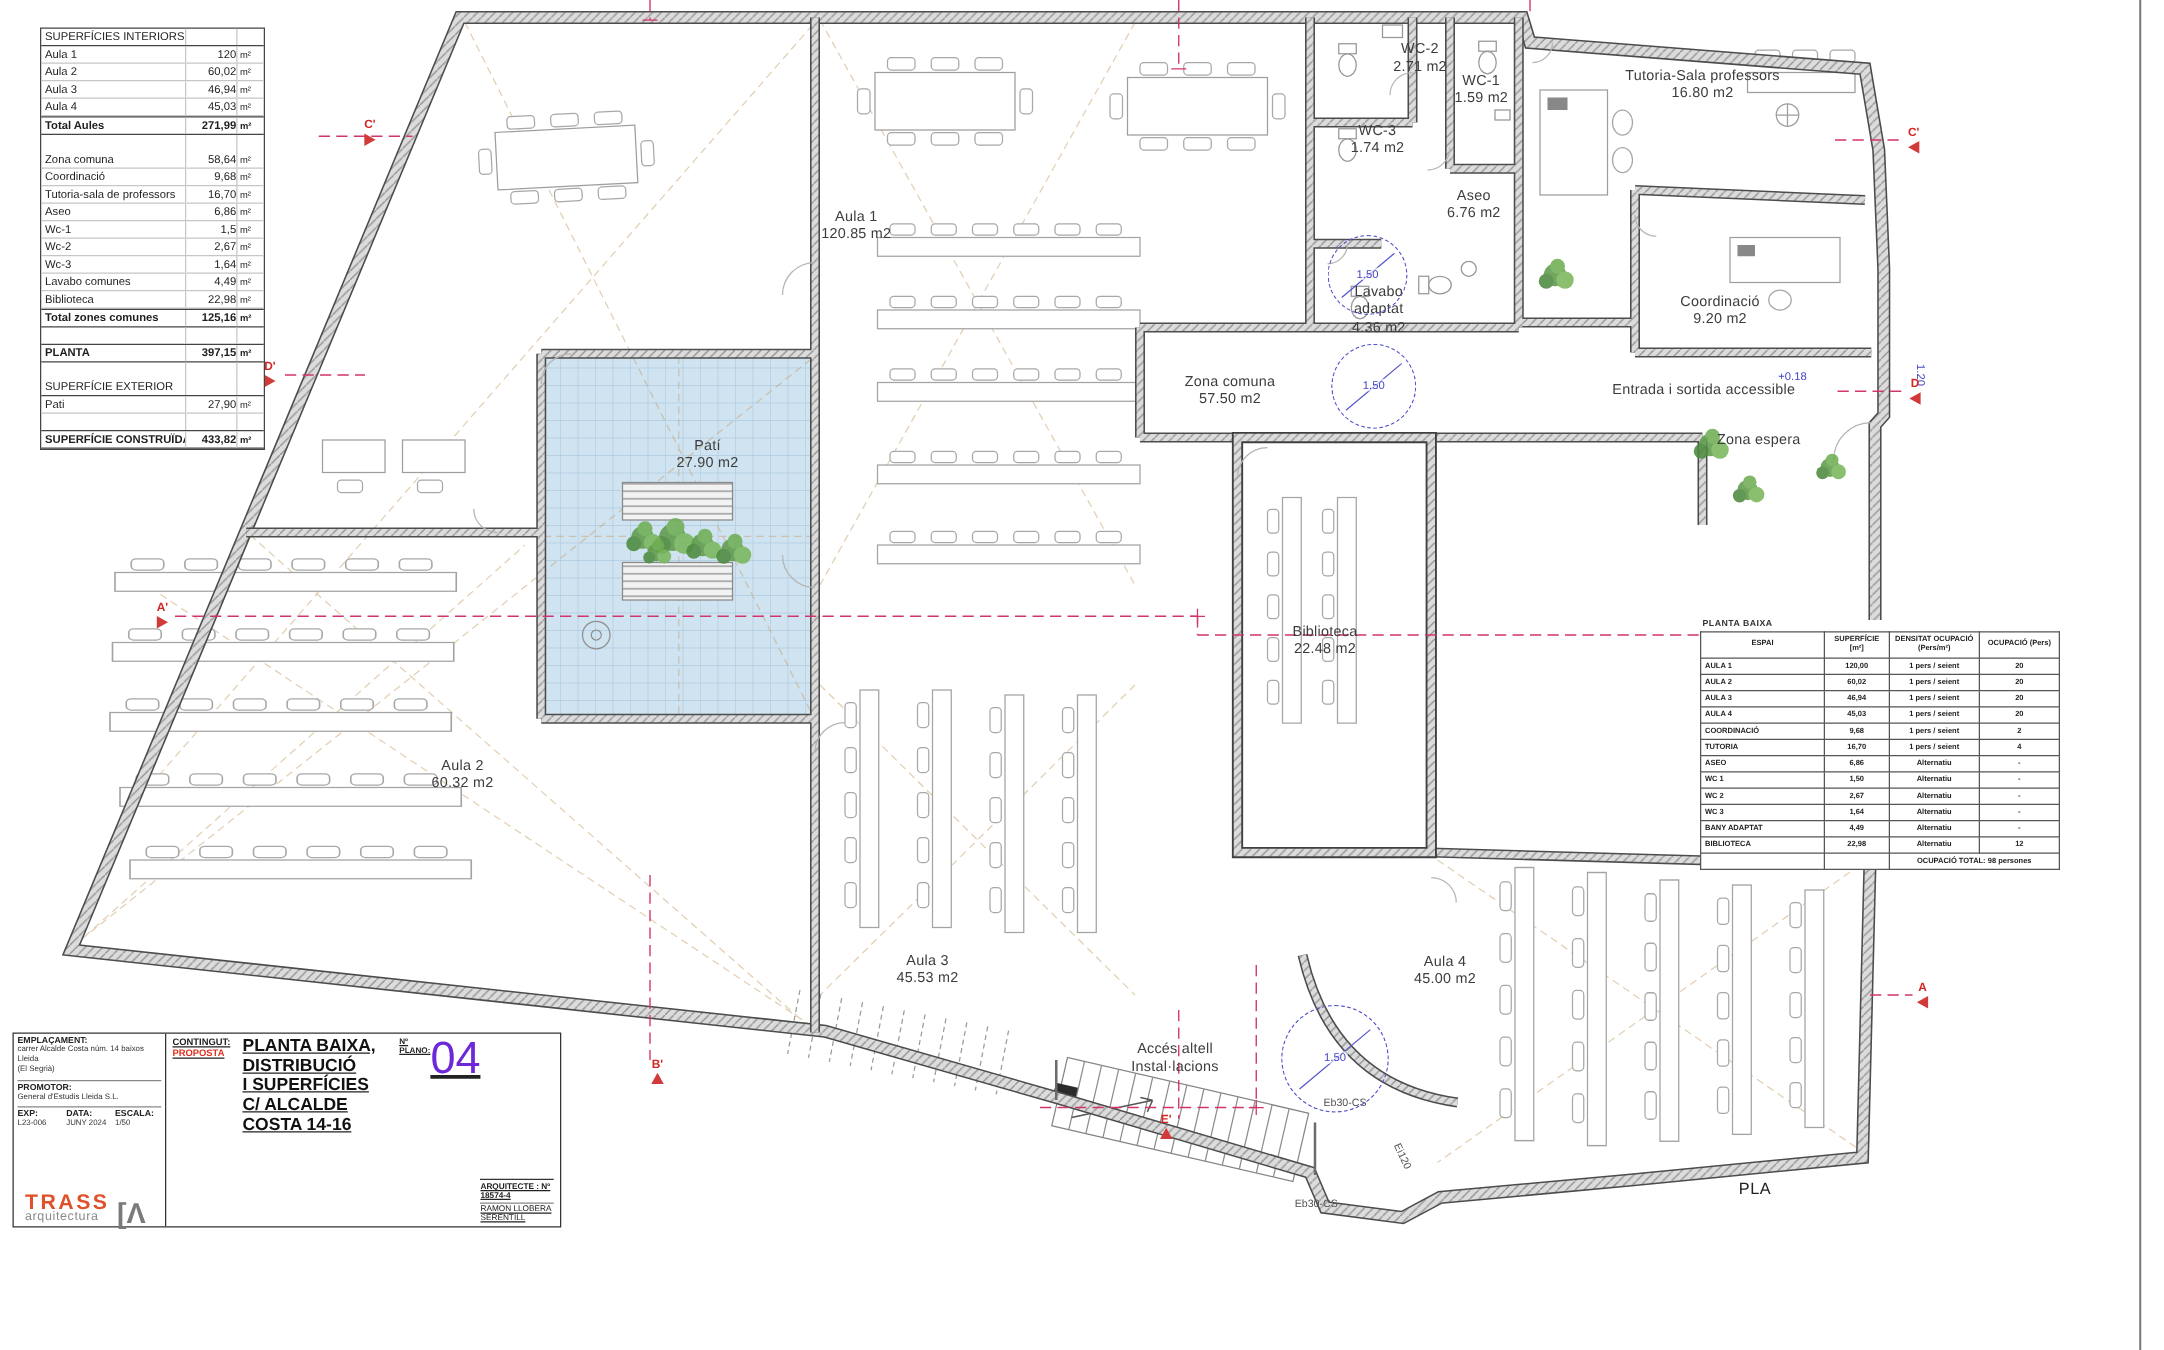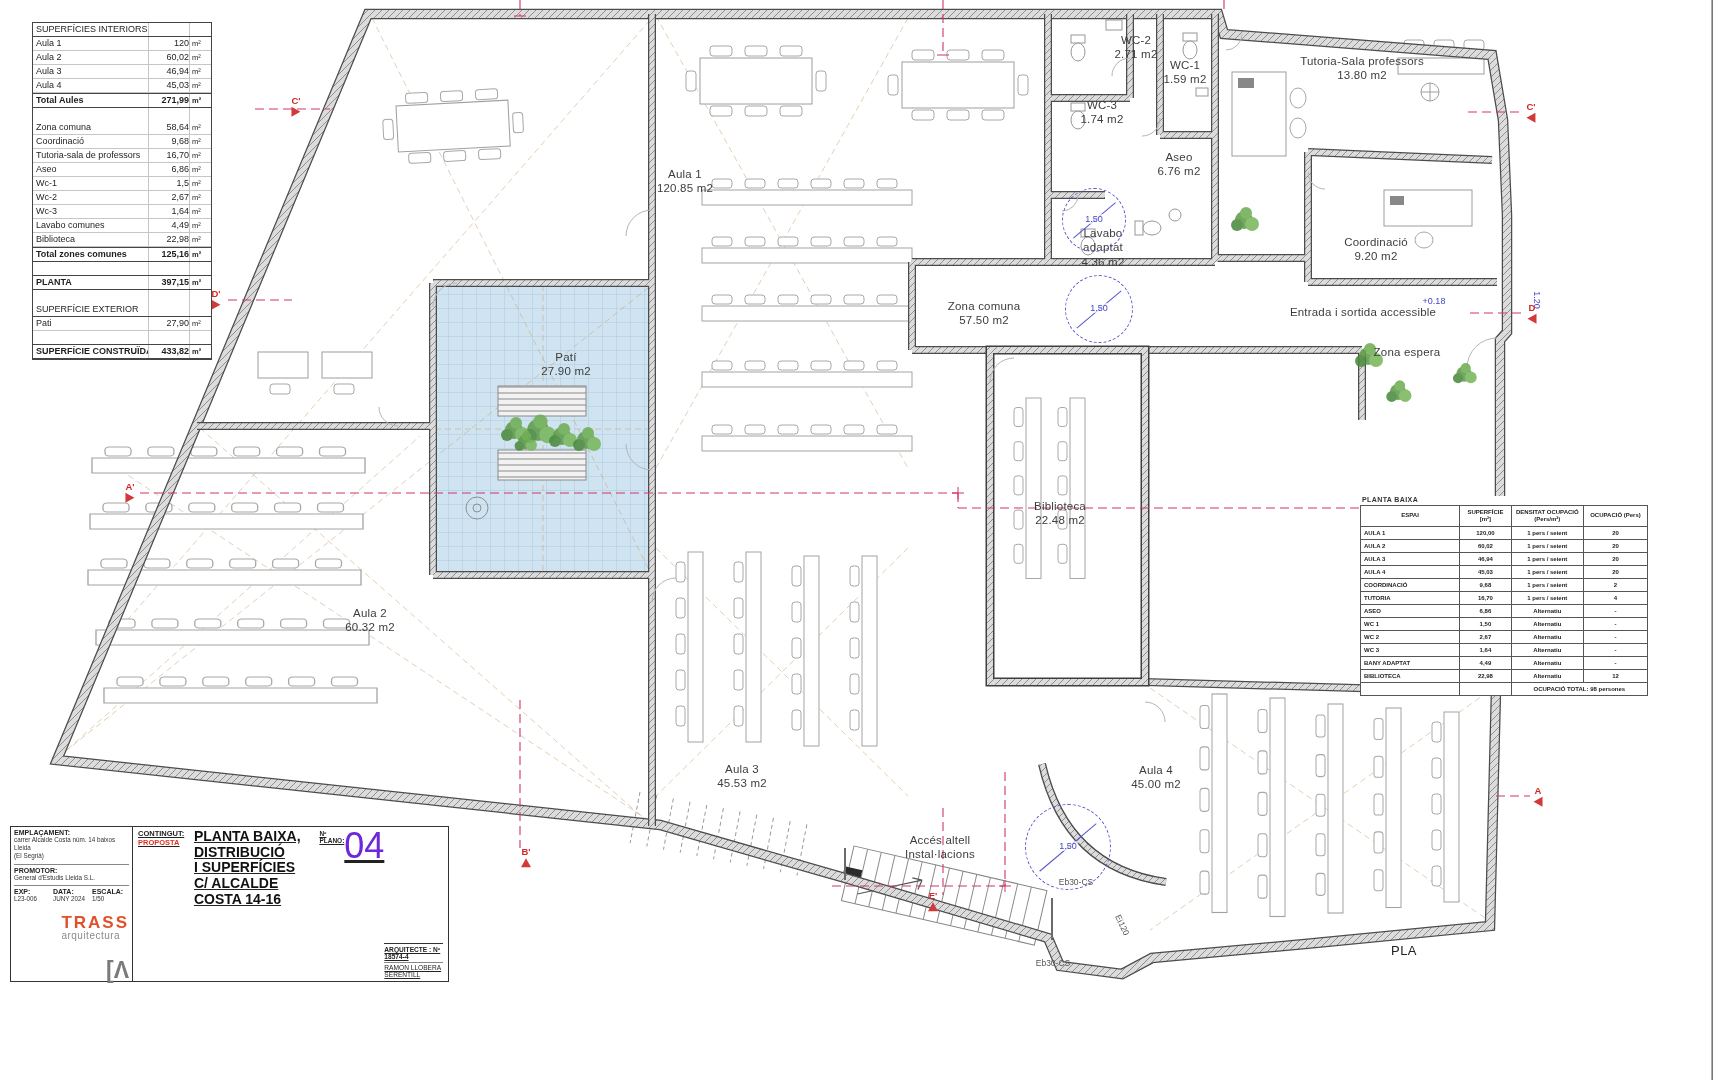--- a/index.html
+++ b/index.html
@@ -41,21 +41,21 @@
   
   .title-block{position:absolute;left:10px;top:826px;width:437px;height:154px;border:1.4px solid #333;background:#fff;font-size:7px;color:#222;display:flex;flex-direction:column;z-index:6;}
   .tb-project{border-bottom:1.2px solid #333;padding:3px 4px 2px;font-weight:bold;font-size:8.8px;line-height:1.2;white-space:pre-line;color:#222;}
   .tb-body{flex:1;display:flex;min-height:0;}
   .tb-left{width:122px;border-right:1.2px solid #333;display:flex;flex-direction:column;padding:2px 3px;box-sizing:border-box;}
   .fl{font-weight:bold;font-size:7px;}
   .fv{font-size:6.3px;color:#333;white-space:pre-line;line-height:1.3;margin-bottom:2px;}
   .tb-sep{border-top:.8px solid #888;margin:1px 0 2px;}
   .tb-exp{display:flex;gap:2px;}
   .tb-exp > div{flex:1;}
-  .tb-logo{margin-top:auto;display:flex;align-items:flex-end;gap:20px;padding:2px 0 0 6px;flex-direction:column;}
+  .tb-logo{margin-top:auto;display:flex;align-items:flex-end;gap:6px;padding:2px 0 0 6px;}
   .logo-brand{color:#e0512b;font-weight:bold;font-size:17px;letter-spacing:2px;line-height:.9;}
   .logo-sub{color:#8b8b8b;font-size:10px;letter-spacing:.5px;line-height:1;}
   .logo-mark{color:#7a7a7a;font-size:23px;font-weight:bold;line-height:.8;}
   .tb-right{flex:1;display:flex;flex-direction:row;padding:2px 5px;min-height:0;text-decoration:underline;}
   .tb-contingut{font-size:7.5px;font-weight:bold;color:#222;}
   .red{color:#e03020;}
   .tb-title{font-size:14px;font-weight:bold;line-height:1.12;white-space:pre-line;color:#111;}
   .tb-plano-lbl{font-size:6.5px;font-weight:bold;margin-top:1px;}
   .tb-plano-num{font-size:36px;line-height:.95;color:#6d28d9;}
   .tb-arch{border-top:1px solid #333;margin-top:auto;font-size:6.6px;font-weight:bold;padding:2px 0 1px;}
@@ -230,21 +230,21 @@
 </svg>
 
 <div class="labels-layer">
       <div class="plabel room" style="left: 1136px; top: 47px;">WC-2
 2.71 m2</div>
       <div class="plabel room" style="left: 1185px; top: 72px;">WC-1
 1.59 m2</div>
       <div class="plabel room" style="left: 1102px; top: 112px;">WC-3
 1.74 m2</div>
       <div class="plabel room" style="left: 1362px; top: 68px;">Tutoria-Sala professors
-13.80 m2</div>
+16.80 m2</div>
       <div class="plabel room" style="left: 1179px; top: 164px;">Aseo
 6.76 m2</div>
       <div class="plabel room" style="left: 685px; top: 181px;">Aula  1
 120.85 m2</div>
       <div class="plabel room" style="left: 1103px; top: 248px;">Lavabo
 adaptat
 4.36 m2</div>
       <div class="plabel room" style="left: 1376px; top: 249px;">Coordinació
 9.20 m2</div>
       <div class="plabel room" style="left: 984px; top: 313px;">Zona comuna

